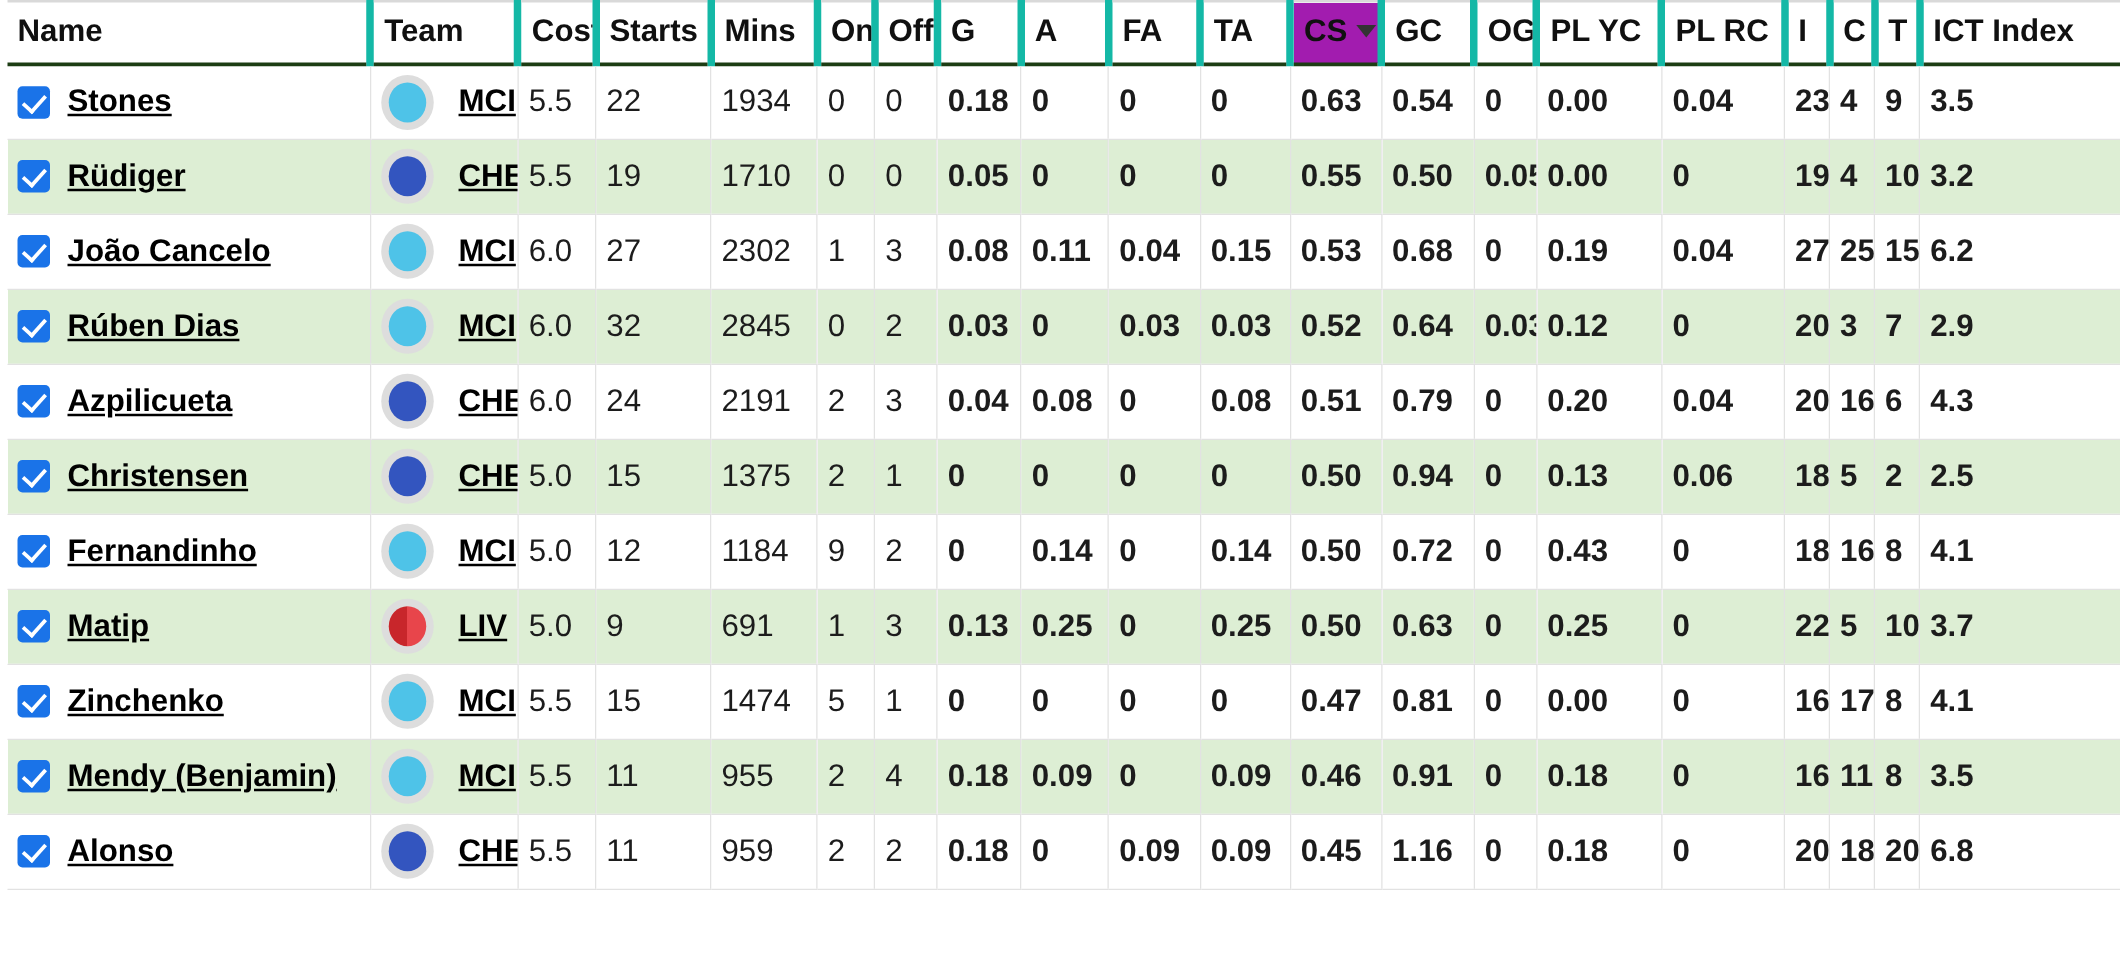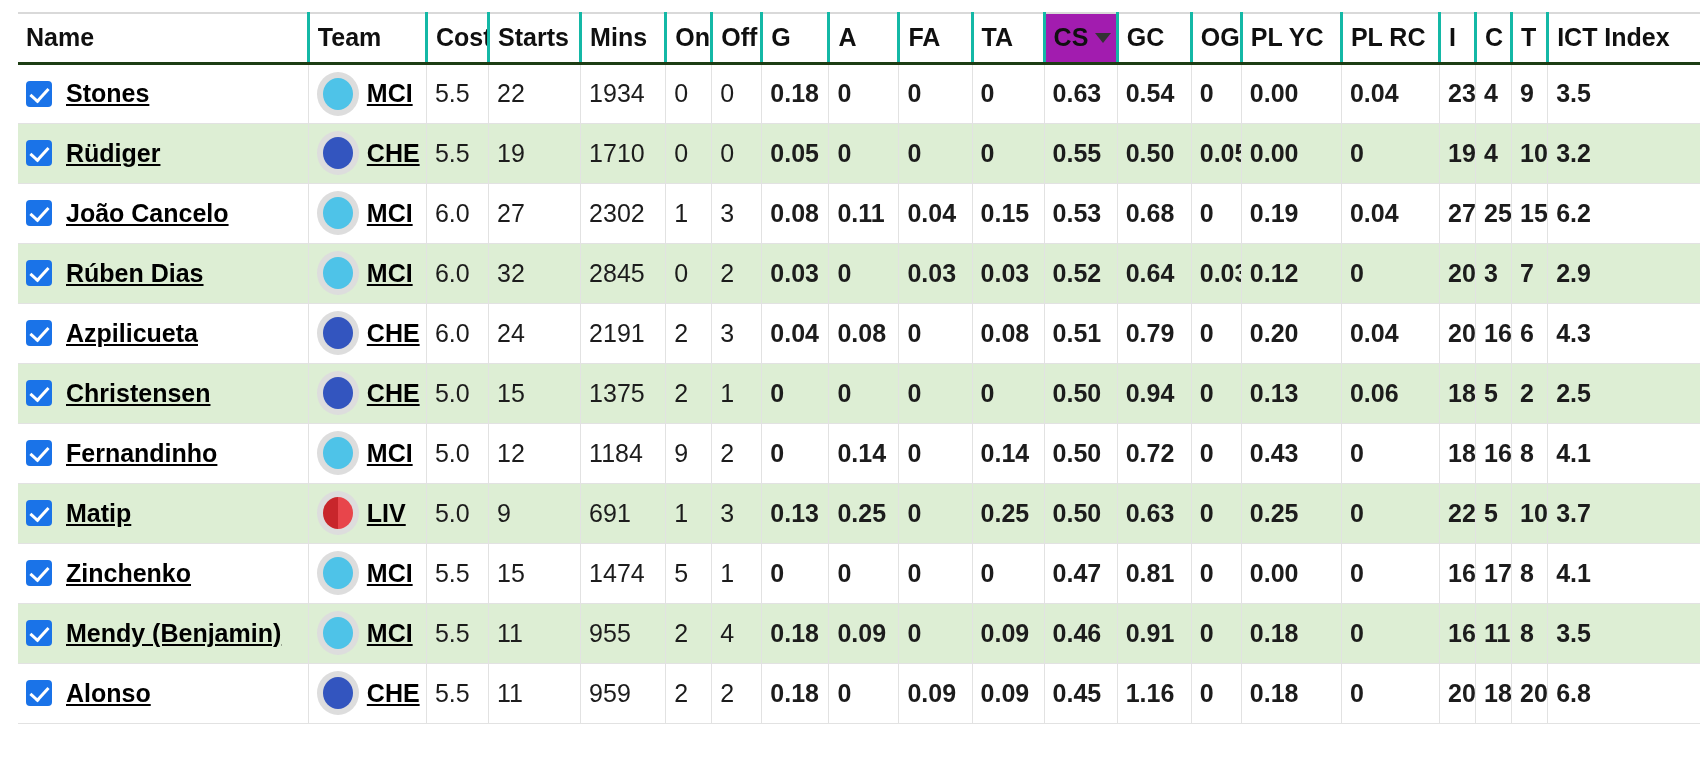--- a/index.html
+++ b/index.html
@@ -7,39 +7,39 @@
     margin: 0; padding: 0;
     width: 1700px; height: 765px;
     background: #ffffff;
     font-family: "Liberation Sans", sans-serif;
     overflow: hidden;
   }
   #app {
     width: 1700px; height: 765px;
     position: relative;
     background: #ffffff;
-    padding: 12px;
+    padding: 0;
   }
   table.stats {
     border-collapse: collapse;
     table-layout: fixed;
     width: 1690px;
     margin: 0 0 0 6px;
     font-size: 25px;
   }
   
   table.stats thead th {
     font-weight: bold;
     font-size: 25px;
     color: #101010;
     text-align: left;
     padding: 4px 8px 10px 8px;
     height: 50px;
     vertical-align: bottom;
-    border-left: 3px solid #14b8a6;
+    border-left: 6px solid #14b8a6;
     border-bottom: 3px solid #1d3d14;
     border-top: 2px solid #d9d9d9;
     background: #ffffff;
     white-space: nowrap;
     overflow: hidden;
   }
   table.stats thead th.first { border-left: none; }
   table.stats thead th.sorted { background: #a21caf; }
   .sort-arrow {
     display: inline-block;
@@ -86,21 +86,21 @@
     transform: rotate(42deg);
   }
   .player-link {
     color: #000000;
     font-weight: bold;
     text-decoration: underline;
     font-size: 25px;
     cursor: pointer;
   }
   
-  .team-cell { display: flex; align-items: center; gap: 8px; }
+  .team-cell { display: flex; align-items: center; gap: 20px; }
   .badge {
     width: 42px; height: 44px;
     flex: 0 0 42px;
     border-radius: 50%;
     background: #dddddd;
     display: flex; align-items: center; justify-content: center;
   }
   .badge-inner {
     width: 30px; height: 32px;
     border-radius: 50%;

